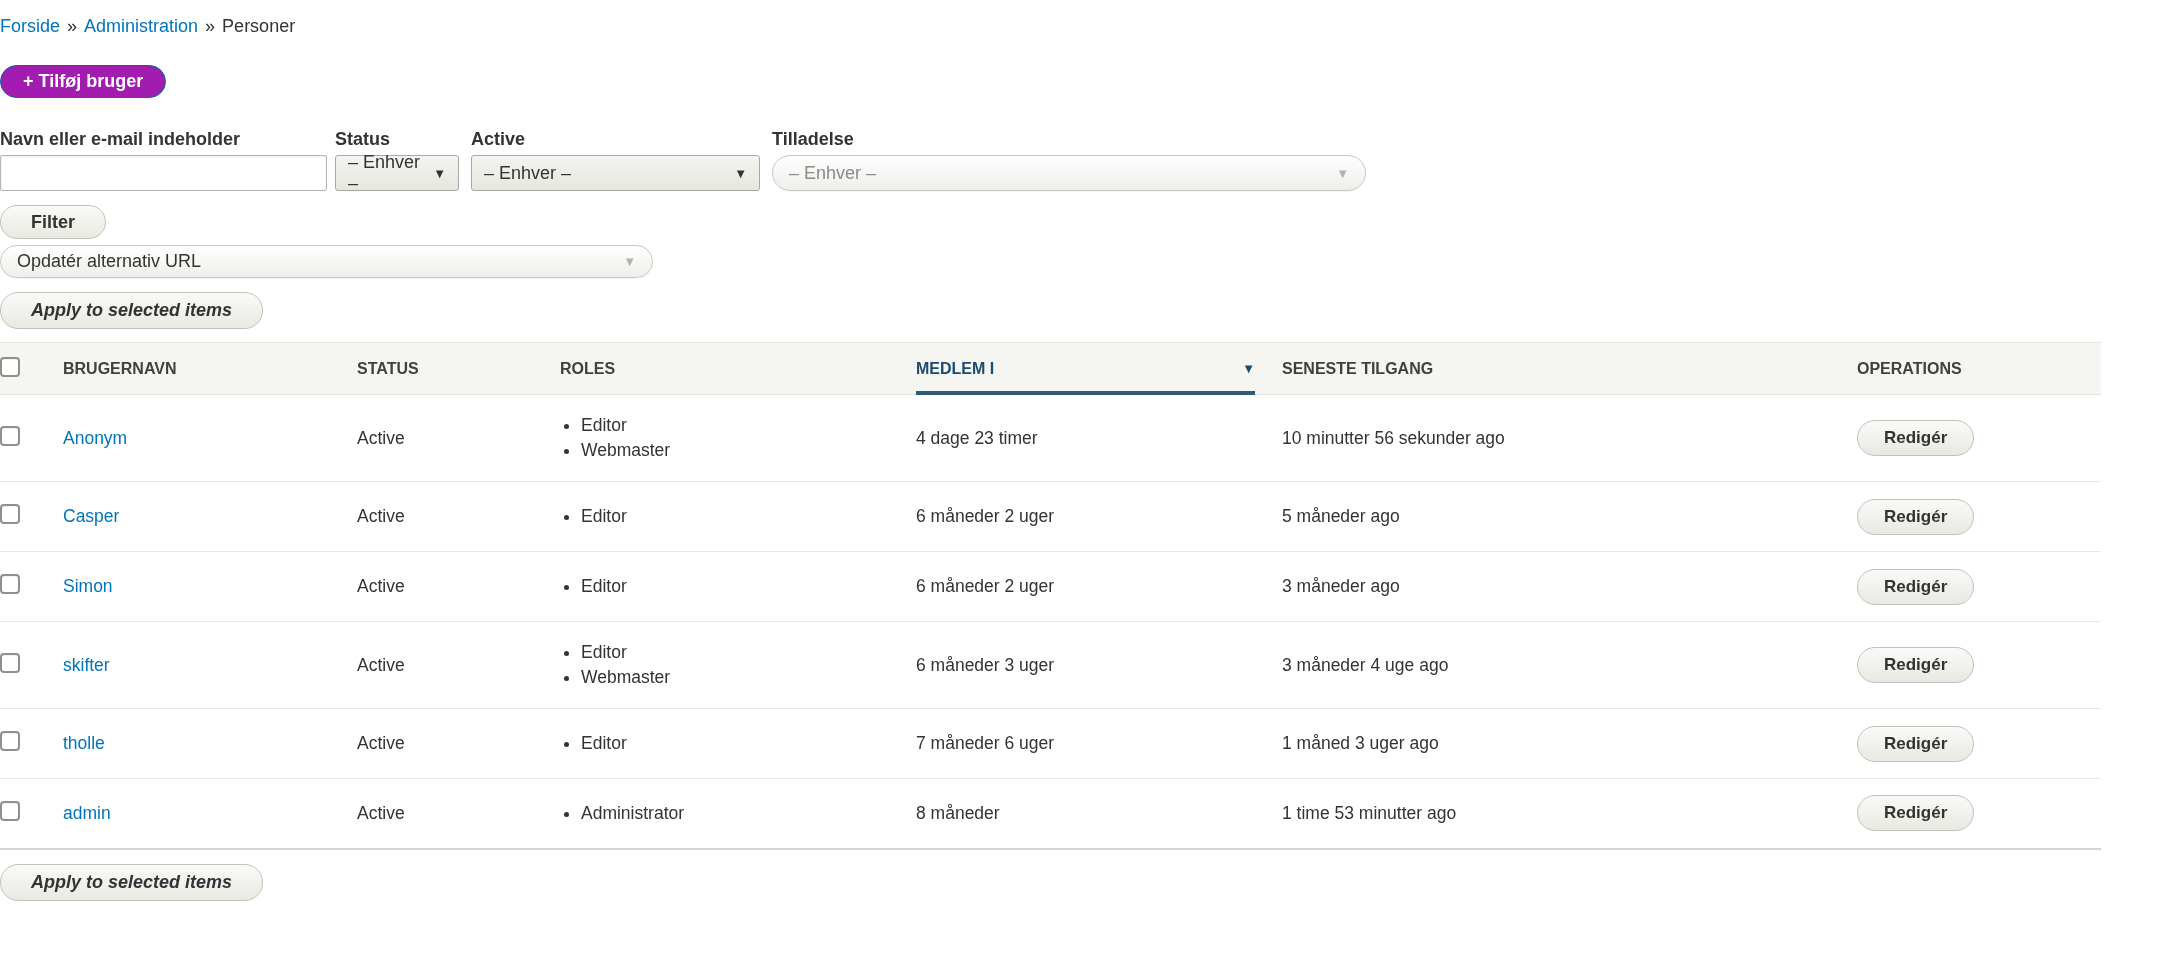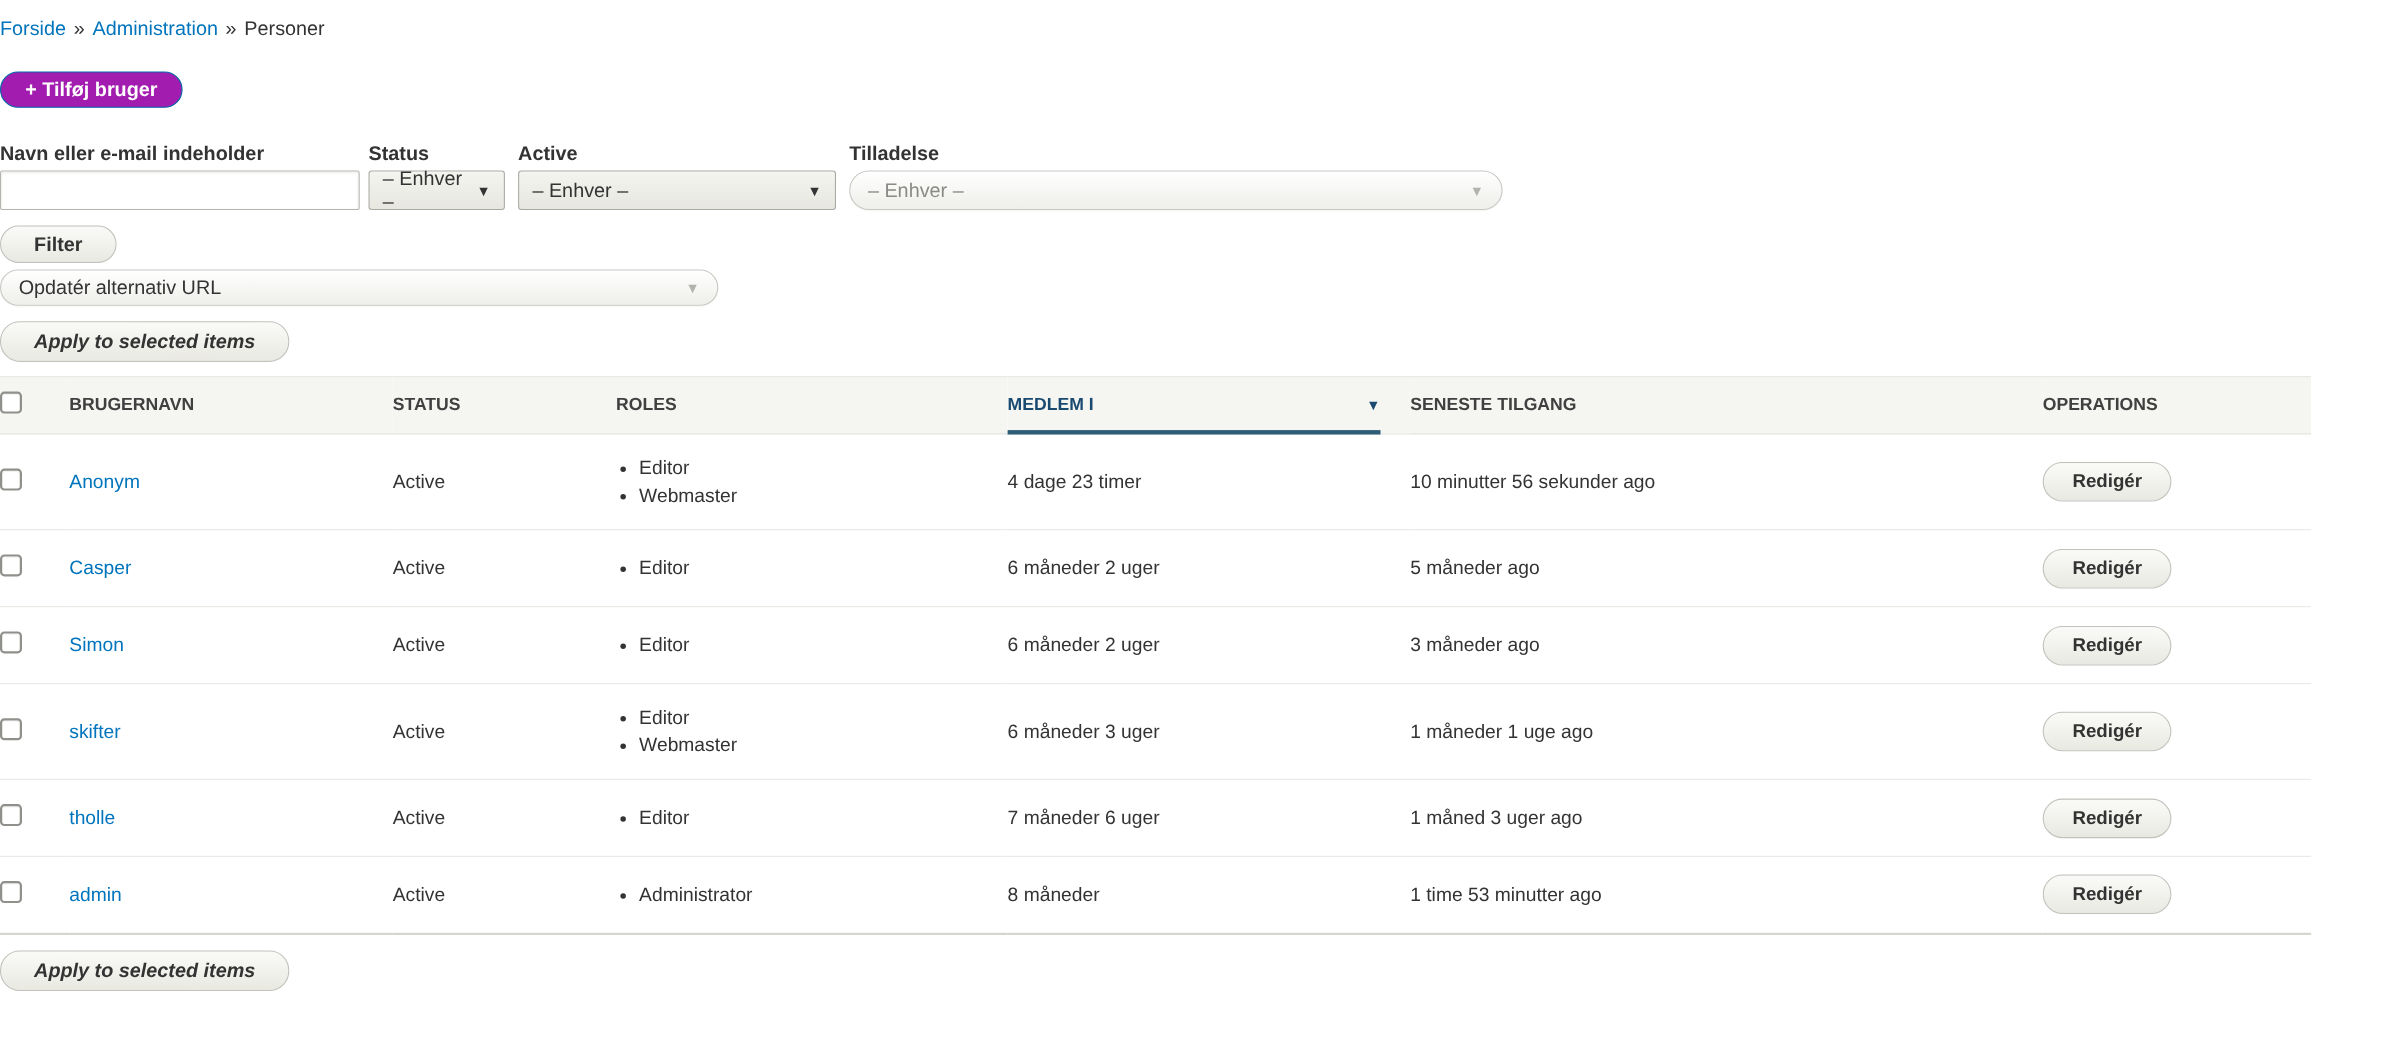--- a/index.html
+++ b/index.html
@@ -205,21 +205,21 @@
     <td class="cb-cell"><input type="checkbox" style=""></td>
     <td><a class="user-link">skifter</a></td>
     <td><span>Active</span></td>
     <td>
             <ul class="roles">
               <li>Editor</li>
               <li>Webmaster</li>
             </ul>
           </td>
     <td><span>6 måneder 3 uger</span></td>
-    <td><span>1 måneder 1 uge ago</span></td>
+    <td><span>3 måneder 4 uge ago</span></td>
     <td><button class="btn-gray btn-edit">Redigér</button></td>
   </tr>
 
   <tr>
     <td class="cb-cell"><input type="checkbox" style=""></td>
     <td><a class="user-link">tholle</a></td>
     <td><span>Active</span></td>
     <td>
             <ul class="roles">
               <li>Editor</li>

